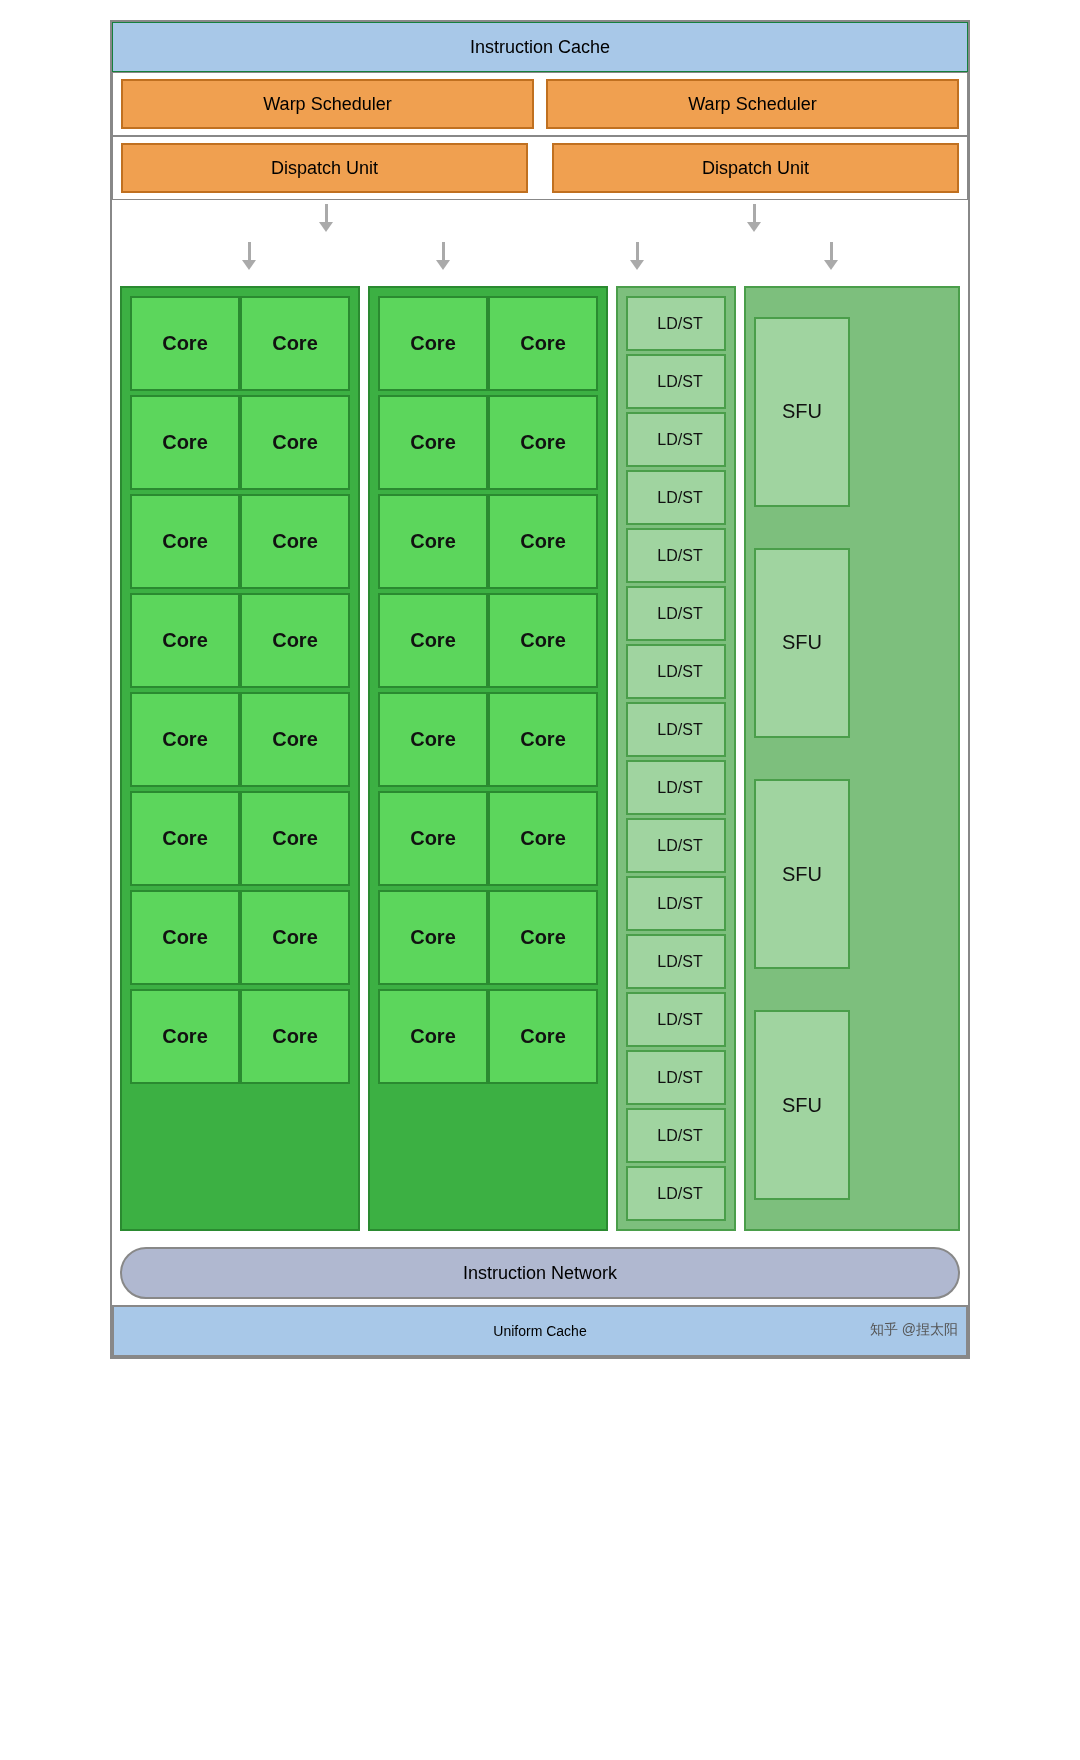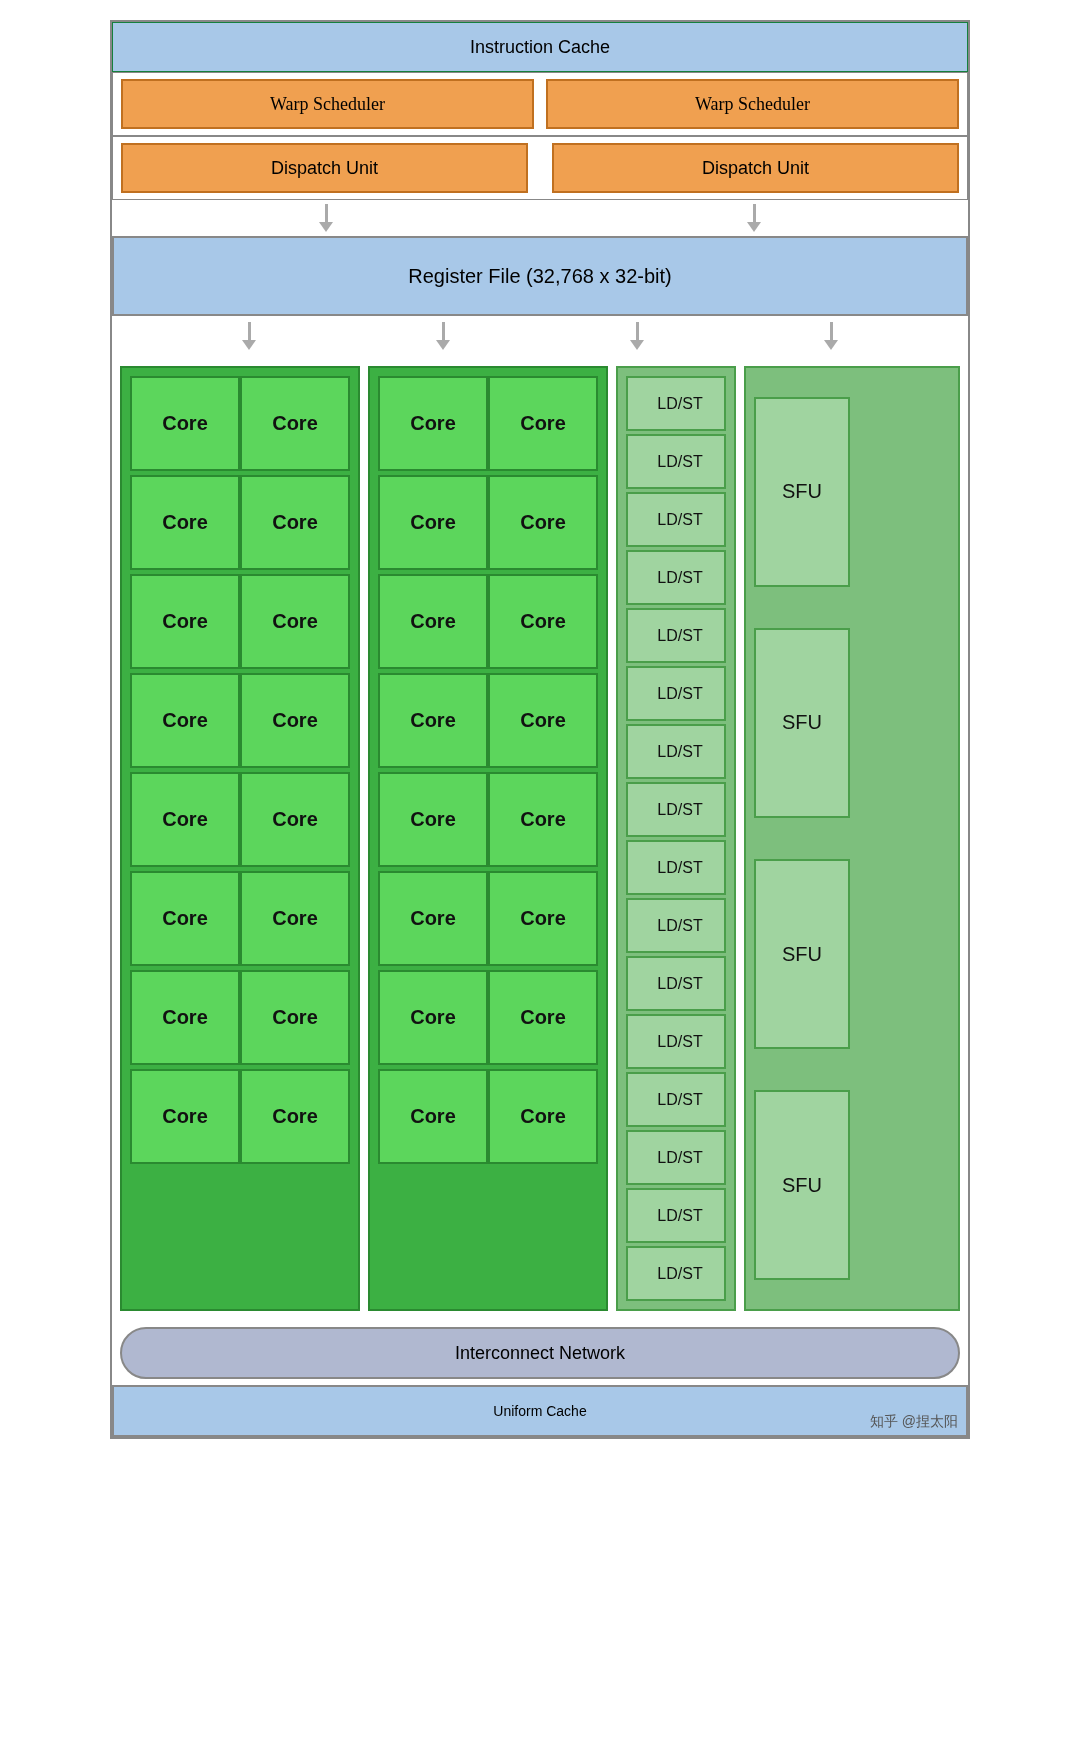--- a/index.html
+++ b/index.html
@@ -192,41 +192,41 @@
       font-size: 18px;
     }
     .uniform-cache {
       background: #a8c8e8;
       height: 52px;
       border: 2px solid #888;
       font-size: 14px;
     }
     .watermark {
       position: absolute;
-      bottom: 8px;
+      bottom: 20px;
       right: 12px;
       font-size: 14px;
       color: #555;
       margin-left: 44px;
     }
     .outer-wrapper {
       position: relative;
       width: 860px;
     }
   </style>
 </head>
 <body>
 
 <div class="outer-wrapper">
   <div class="diagram-container">
 
     <div class="block instruction-cache">Instruction Cache</div>
 
     <div class="warp-row">
-      <div style="flex:1;display:flex;gap:12px;padding:6px 8px;background:white;font-family:Liberation Serif, serif;">
+      <div style="flex:1;display:flex;gap:12px;padding:6px 8px;background:white;">
         <div class="warp-scheduler">Warp Scheduler</div>
         <div class="warp-scheduler">Warp Scheduler</div>
       </div>
     </div>
 
     <div class="warp-row">
       <div style="flex:1;display:flex;gap:24px;padding:6px 8px;background:white;">
         <div class="dispatch-unit">Dispatch Unit</div>
         <div class="dispatch-unit">Dispatch Unit</div>
       </div>
@@ -236,21 +236,20 @@
       <div class="arrow-down">
         <div class="arrow-shaft"></div>
           <div class="arrow-head"></div>
       </div>
       <div class="arrow-down">
         <div class="arrow-shaft"></div>
           <div class="arrow-head"></div>
       </div>
     </div>
 
-    <div class="block register-file">Register File (32,768 x 32-bit)</div>
 
     <div class="arrows-multi-row" style="justify-content: space-around; padding: 0 40px;">
       <div class="arrow-down">
         <div class="arrow-shaft"></div>
           <div class="arrow-head"></div>
       </div>
       <div class="arrow-down">
         <div class="arrow-shaft"></div>
           <div class="arrow-head"></div>
       </div>
@@ -357,21 +356,21 @@
 
       <div class="sfu-group" style="flex:1;">
         <div class="sfu-cell" style="height:190px;">SFU</div>
         <div class="sfu-cell" style="height:190px;">SFU</div>
         <div class="sfu-cell" style="height:190px;">SFU</div>
         <div class="sfu-cell" style="height:190px;">SFU</div>
       </div>
 
     </div>
 
-    <div class="block interconnect">Interconnect Network</div>
+    <div class="block interconnect">Instruction Network</div>
 
 
     <div class="block uniform-cache">Uniform Cache</div>
 
   </div>
 
   <div class="watermark">知乎 @捏太阳</div>
 </div>
 
 </body></html>

